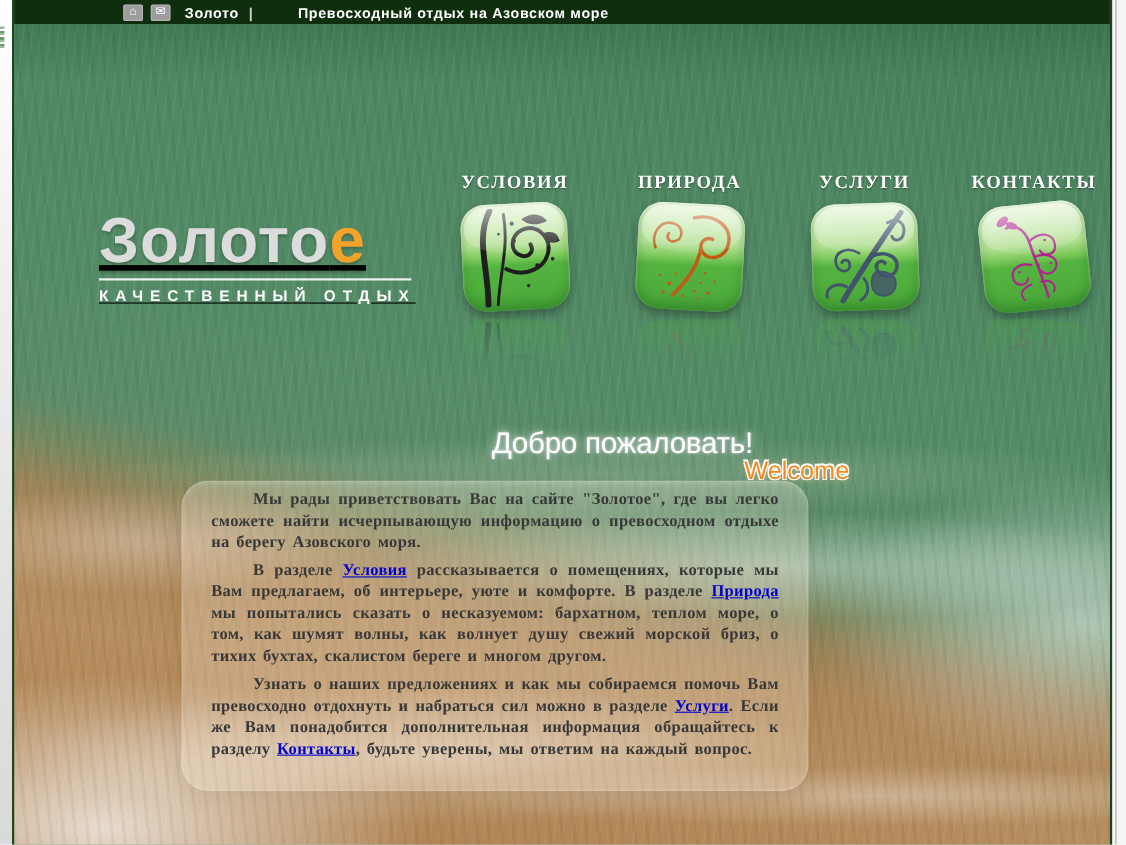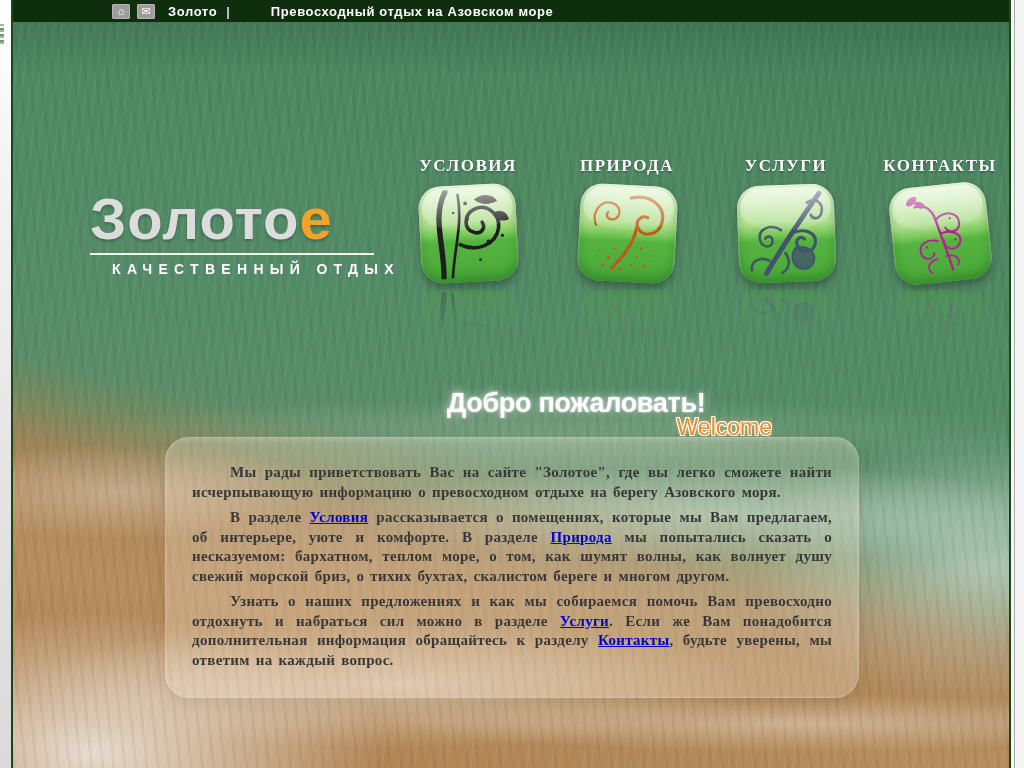--- a/index.html
+++ b/index.html
@@ -41,26 +41,26 @@
       radial-gradient(ellipse 600px 40px at 80% 94%, rgba(255,255,255,.32), rgba(255,255,255,0) 70%),
       linear-gradient(180deg, rgba(0,40,20,.14), rgba(0,40,20,0) 7%),
       linear-gradient(192deg,#45805b 0%,#4e8762 22%,#538b67 42%,#588c68 52%,#5d8c69 57%,
         #77895f 61%,#9a8459 65%,#ad8759 69%,#b68d5e 78%,#b28656 90%,#aa7b4c 100%);}
   .scene::before{content:"";position:absolute;inset:0;z-index:0;pointer-events:none;
     background:
       repeating-linear-gradient(97deg, rgba(255,255,255,.045) 0 2px, rgba(255,255,255,0) 2px 8px),
       repeating-linear-gradient(84deg, rgba(0,30,10,.05) 0 3px, rgba(0,30,10,0) 3px 11px);}
 
   
-  .logo{position:absolute;left:77px;top:168px;width:310px;}
+  .logo{position:absolute;left:77px;top:168px;width:310px;text-decoration:underline;}
   .logo-word{font-size:58px;font-weight:bold;line-height:1;color:#dcdcdc;letter-spacing:1px;
     text-shadow:0 2px 3px rgba(0,0,0,.25);}
   .logo-accent{color:#f2a32a;}
   .logo-rule{margin-top:5px;width:284px;height:2px;background:rgba(255,255,255,.9);}
-  .logo-sub{margin-top:6px;font-size:14px;font-weight:bold;color:#ffffff;letter-spacing:6.3px;white-space:nowrap;text-align:right;}
+  .logo-sub{margin-top:6px;font-size:14px;font-weight:bold;color:#ffffff;letter-spacing:6.3px;white-space:nowrap;}
 
   
   .nav-item{position:absolute;top:134px;width:150px;text-align:center;}
   .nav-item.n1{left:380px;} .nav-item.n2{left:539px;} .nav-item.n3{left:698px;} .nav-item.n4{left:852px;}
   .nav-label{font-family:"Liberation Serif",serif;font-size:17px;font-weight:bold;color:#ffffff;
     letter-spacing:1.5px;text-shadow:0 1px 2px rgba(0,0,0,.4);margin-bottom:9px;cursor:pointer;}
   .tile{position:relative;width:97px;height:97px;margin:0 auto;border-radius:22px;cursor:pointer;
     background:linear-gradient(180deg,#d9f2c3 0%,#b3e093 38%,#7ecb5e 50%,#55b340 58%,#49a839 100%);
     box-shadow:inset 0 -5px 10px rgba(15,75,15,.32), inset 0 1px 2px rgba(255,255,255,.85), 0 5px 9px rgba(0,0,0,.3);}
   .tile svg{position:absolute;left:4px;top:4px;width:89px;height:89px;z-index:1;}
@@ -69,30 +69,30 @@
     background:linear-gradient(180deg,rgba(255,255,255,.62),rgba(255,255,255,.07));}
   .n1 .tile{transform:rotate(-3deg);} .n2 .tile{transform:rotate(3deg);}
   .n3 .tile{transform:rotate(-2deg);} .n4 .tile{transform:rotate(-6deg);}
   .tile-reflection{position:relative;width:97px;height:64px;margin:8px auto 0;overflow:hidden;
     transform:scaleY(-1);opacity:.3;pointer-events:none;
     -webkit-mask-image:linear-gradient(to bottom,rgba(0,0,0,0) 35%,rgba(0,0,0,.85) 100%);
     mask-image:linear-gradient(to bottom,rgba(0,0,0,0) 35%,rgba(0,0,0,.85) 100%);}
   .tile-reflection .tile{position:absolute;top:-33px;left:0;margin:0;box-shadow:none;cursor:default;}
 
   
-  .welcome-title{position:absolute;left:434px;top:366px;margin:0;font-size:27px;font-weight:bold;
+  .welcome-title{position:absolute;left:434px;top:366px;margin:0;font-size:27px;font-weight:normal;
     color:#ffffff;letter-spacing:-.3px;
     text-shadow:0 0 10px rgba(255,255,255,.8),0 0 3px rgba(255,255,255,.7),0 2px 4px rgba(40,70,50,.45);}
   .welcome-sub{position:absolute;left:534px;top:392px;width:225px;text-align:right;
     font-size:23px;font-weight:normal;color:#f58a1e;
     text-shadow:-1px -1px 0 #fff,1px -1px 0 #fff,-1px 1px 0 #fff,1px 1px 0 #fff,0 0 7px rgba(255,210,140,.95);}
 
   
-  .panel{position:absolute;left:152px;top:415px;width:694px;box-sizing:border-box;
-    border-radius:24px;padding:26px 27px 15px;
+  .panel{position:absolute;left:152px;top:415px;width:570px;box-sizing:border-box;
+    border-radius:24px;padding:8px 27px 15px;
     background:rgba(250,236,216,.26);
     box-shadow:inset 0 0 0 1px rgba(255,255,255,.12), inset 0 2px 6px rgba(255,255,255,.22), 0 6px 18px rgba(80,50,20,.12);}
   .para{margin:0 0 6px;font-family:"Liberation Serif",serif;font-size:15px;line-height:19.5px;
     font-weight:bold;color:#383838;text-align:justify;text-indent:38px;
     letter-spacing:.3px;word-spacing:2px;}
   .para:last-child{margin-bottom:13px;}
   .text-link{color:#0202cf;font-weight:bold;text-decoration:underline;cursor:pointer;}
 </style>
 </head>
 <body>

